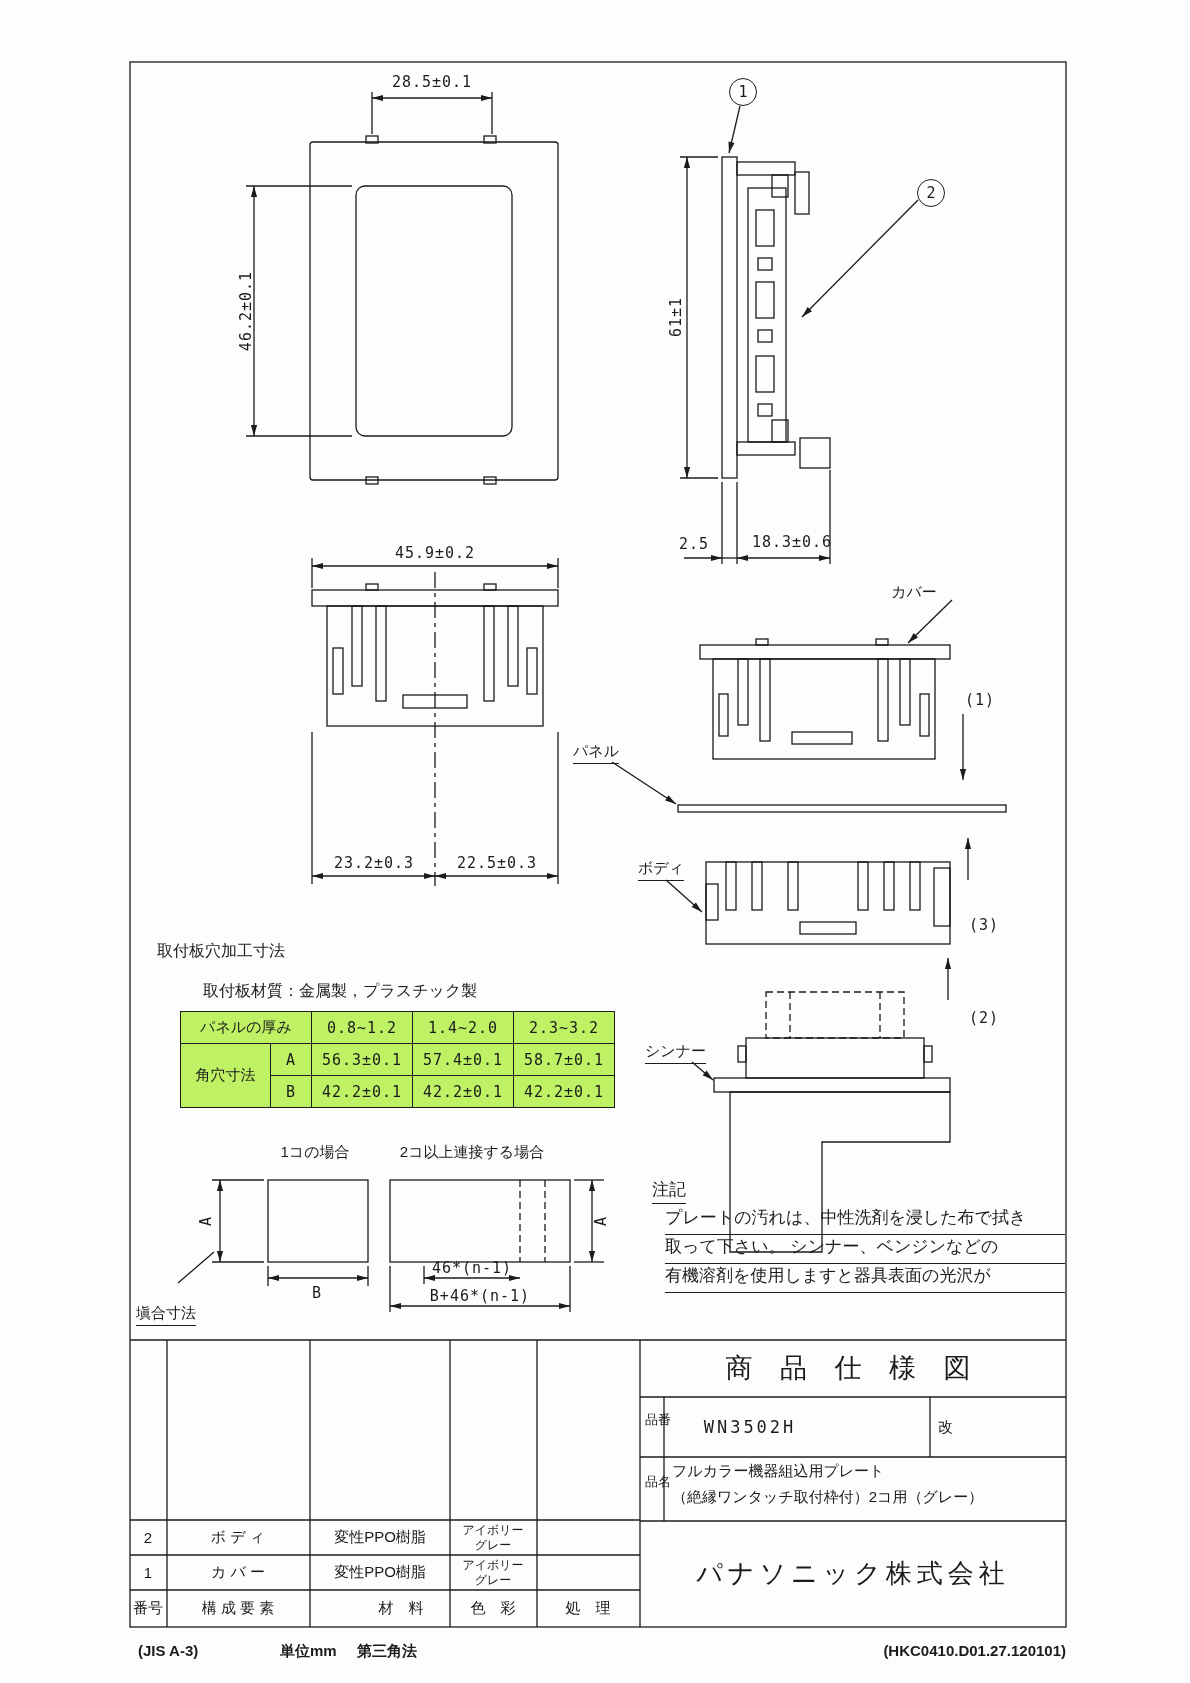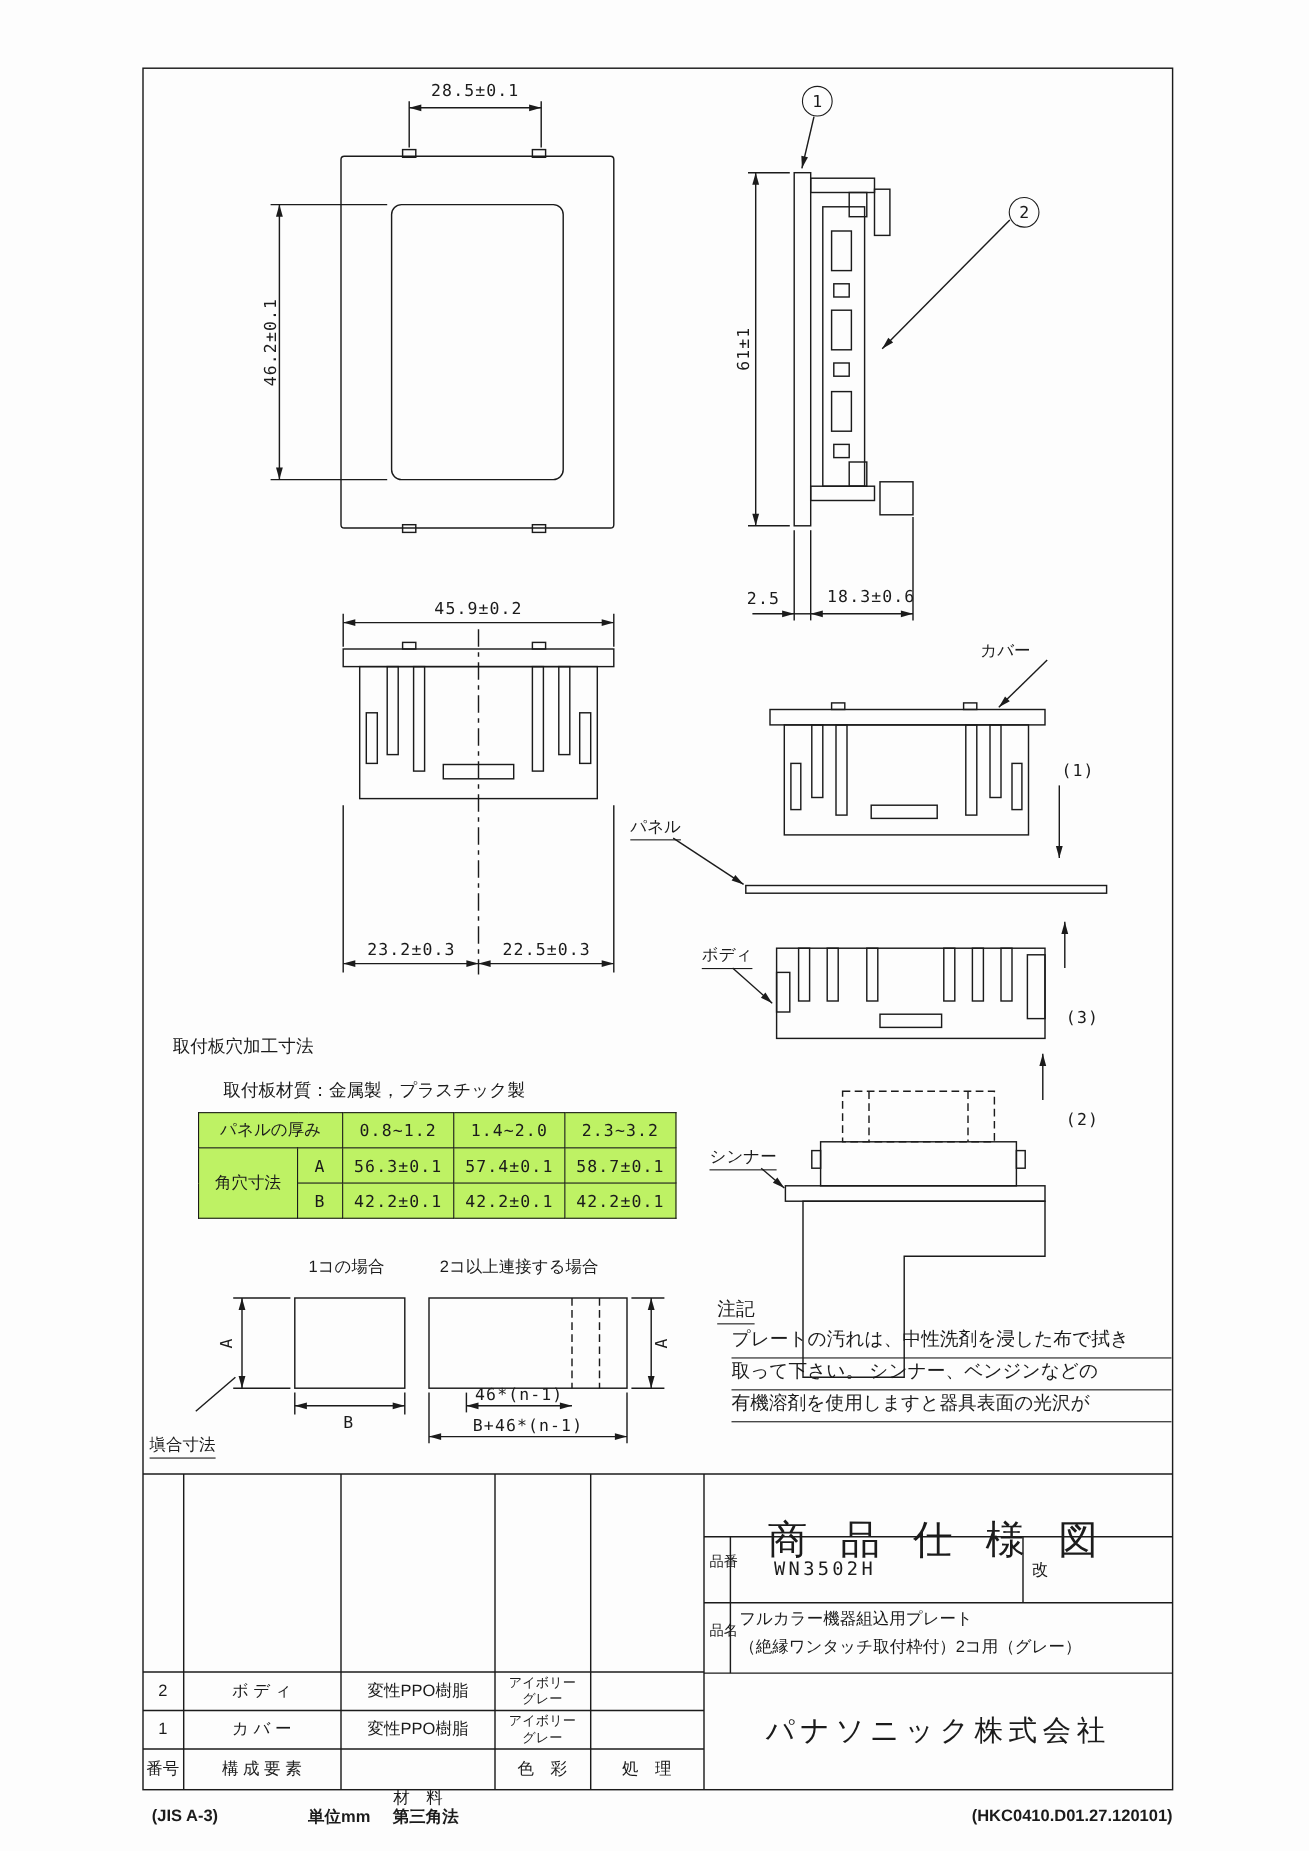--- a/index.html
+++ b/index.html
@@ -20,21 +20,21 @@
   .ul  { border-bottom:1.4px solid #1b1b1b; padding-bottom:2px; }
   .note-line { position:absolute; left:665px; width:400px; font-size:17px;
                border-bottom:1.4px solid #1b1b1b; padding-bottom:5px; white-space:nowrap; }
   .balloon { position:absolute; width:28px; height:28px; border:1.4px solid #1b1b1b;
              border-radius:50%; background:#fdfdfd; display:flex; align-items:center;
              justify-content:center; font-size:15px;
              font-family:"DejaVu Sans Mono","Liberation Mono",monospace; }
   table.spec { position:absolute; border-collapse:collapse; background:#bef264; }
   table.spec td { border:1.4px solid #1b1b1b; text-align:center; vertical-align:middle;
                   height:32px; padding:0 5px; font-size:15px; }
-  .big-title { font-size:36px; letter-spacing:10px;margin-top:32px; }
+  .big-title { font-size:27px; letter-spacing:10px; }
   .company   { font-size:26px; letter-spacing:5px; }
   .partno    { font-size:17px; letter-spacing:3px; }
   .vlabel { font-size:13px; line-height:1.2; width:16px; word-break:break-all; text-align:center; }
   .small  { font-size:12px; }
   .footer { font-size:15px; font-weight:bold; }
 </style>
 </head>
 <body>
 
 <div class="sheet">
@@ -292,21 +292,21 @@
   <div class="t small" style="left:493px; top:1545px;">グレー</div>
 
   <div class="t jp" style="left:148px; top:1572px;">1</div>
   <div class="t jp" style="left:238px; top:1572px;">カ バ ー</div>
   <div class="t jp" style="left:380px; top:1572px;">変性PPO樹脂</div>
   <div class="t small" style="left:493px; top:1565px;">アイボリー</div>
   <div class="t small" style="left:493px; top:1580px;">グレー</div>
 
   <div class="t jp" style="left:148px; top:1608px;">番号</div>
   <div class="t jp" style="left:238px; top:1608px;">構 成 要 素</div>
-  <div class="t jp" style="left:380px; top:1608px;margin-top:27px;">材　料</div>
+  <div class="t jp" style="left:401px; top:1608px;">材　料</div>
   <div class="t jp" style="left:493px; top:1608px;">色　彩</div>
   <div class="t jp" style="left:588px; top:1608px;">処　理</div>
 
   <div class="tl footer" style="left:138px; top:1642px;">(JIS A-3)</div>
   <div class="tl footer" style="left:280px; top:1642px;">単位mm</div>
   <div class="tl footer" style="left:357px; top:1642px;">第三角法</div>
   <div class="tl footer" style="left:830px; top:1642px; width:236px; text-align:right;">(HKC0410.D01.27.120101)</div>
 
 </div>
 

